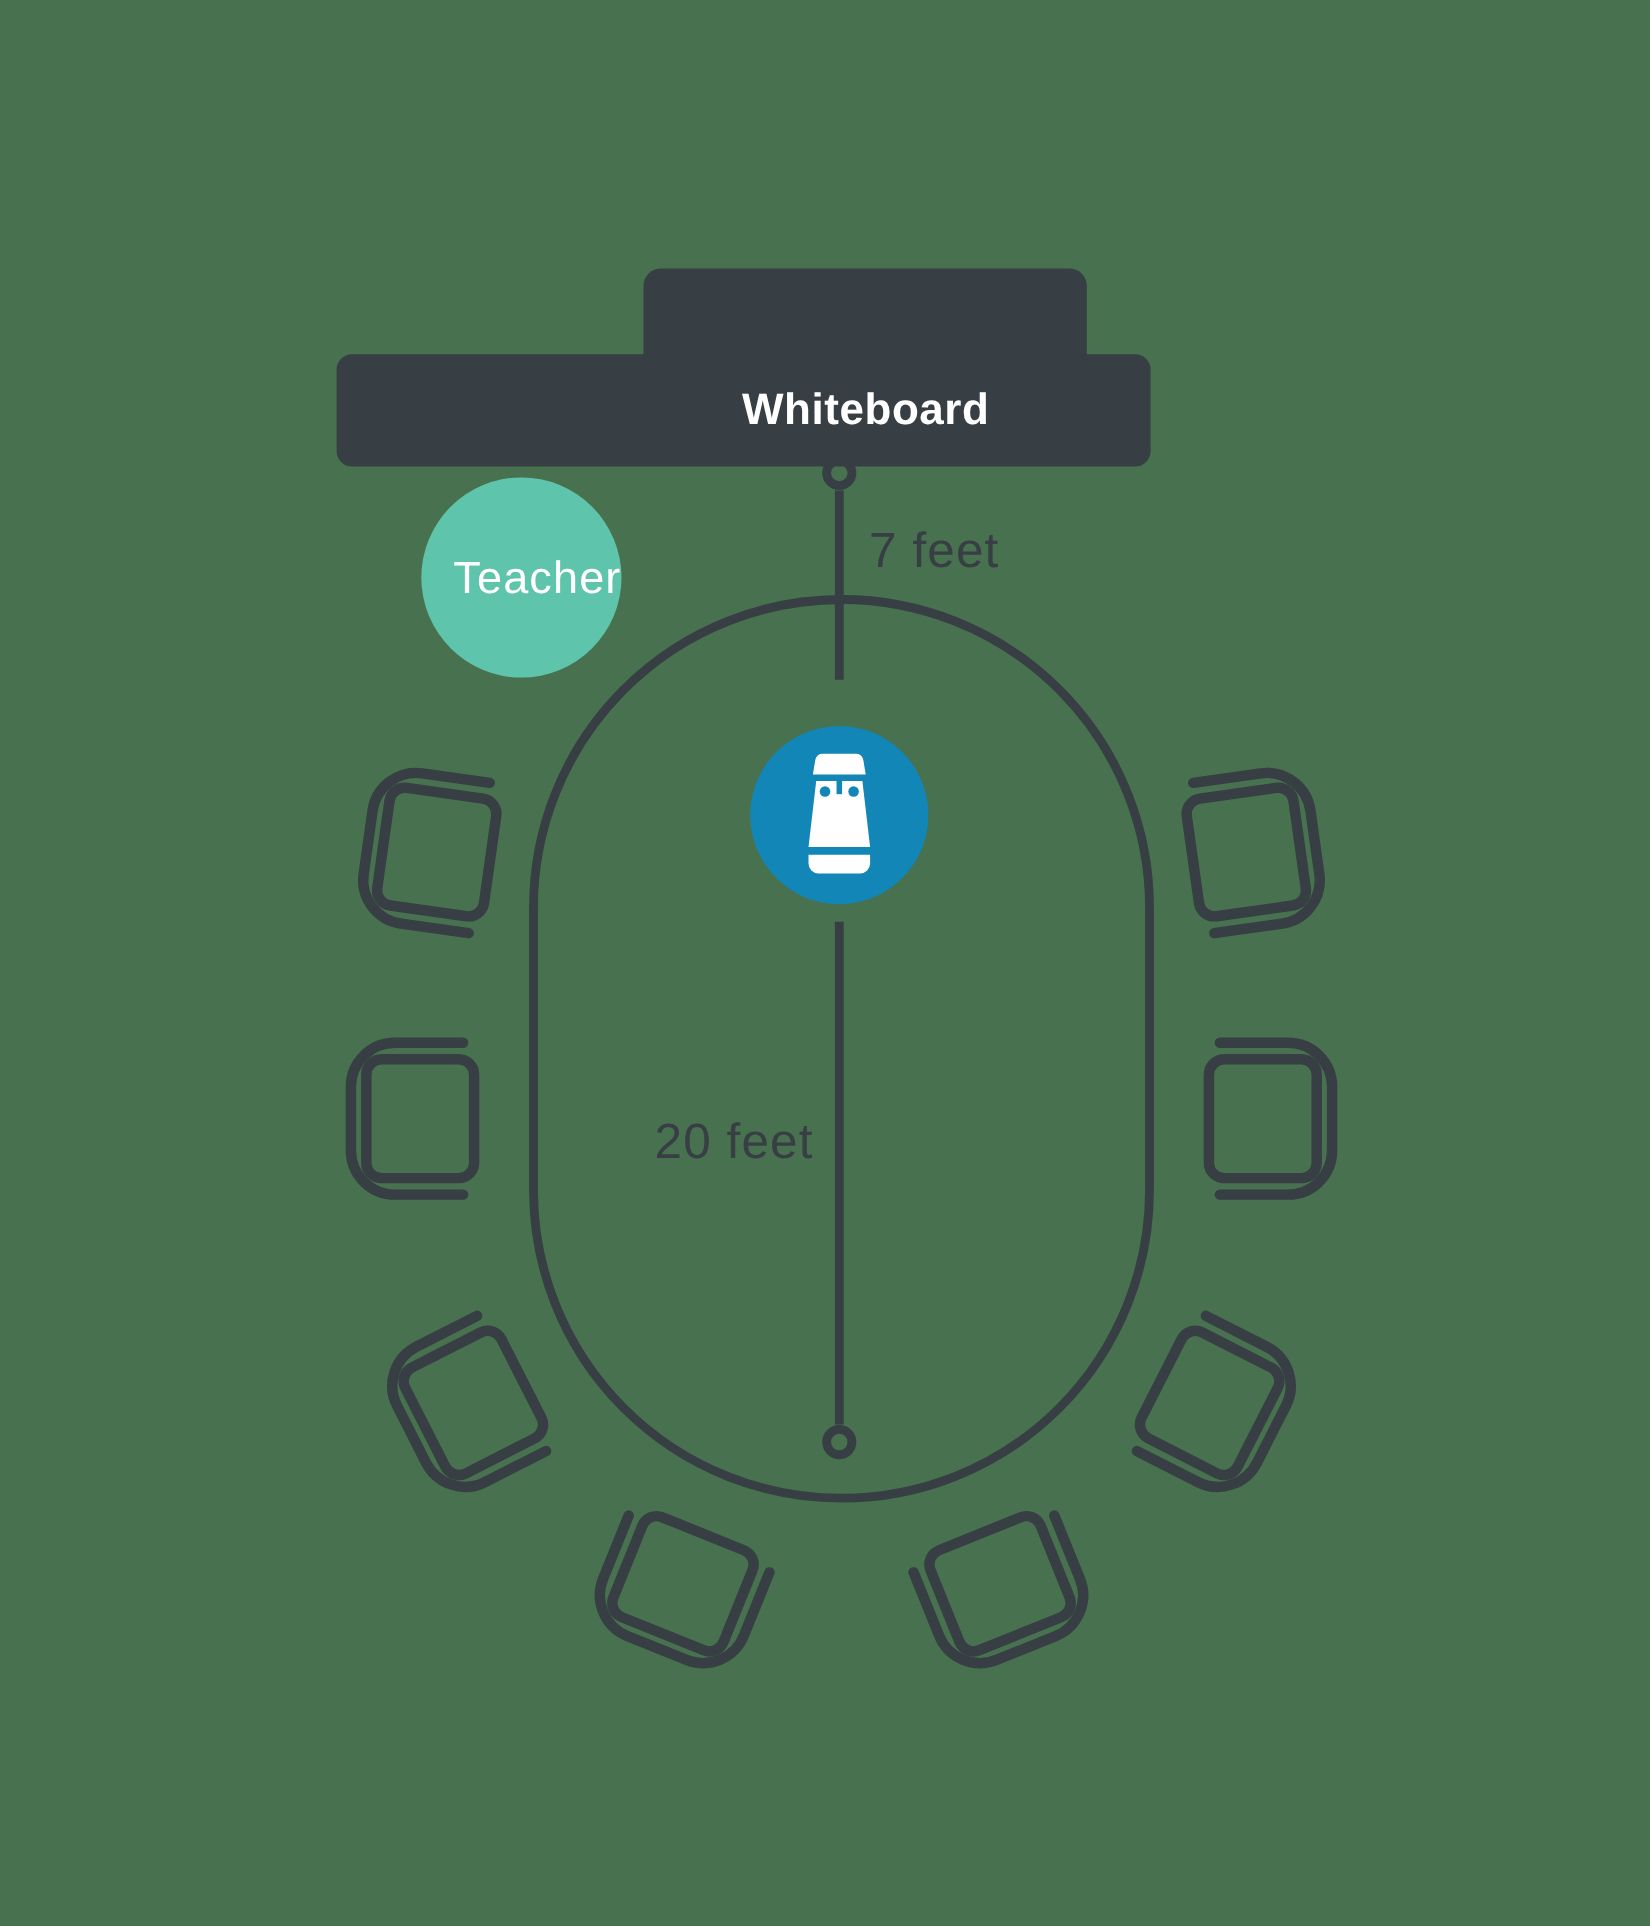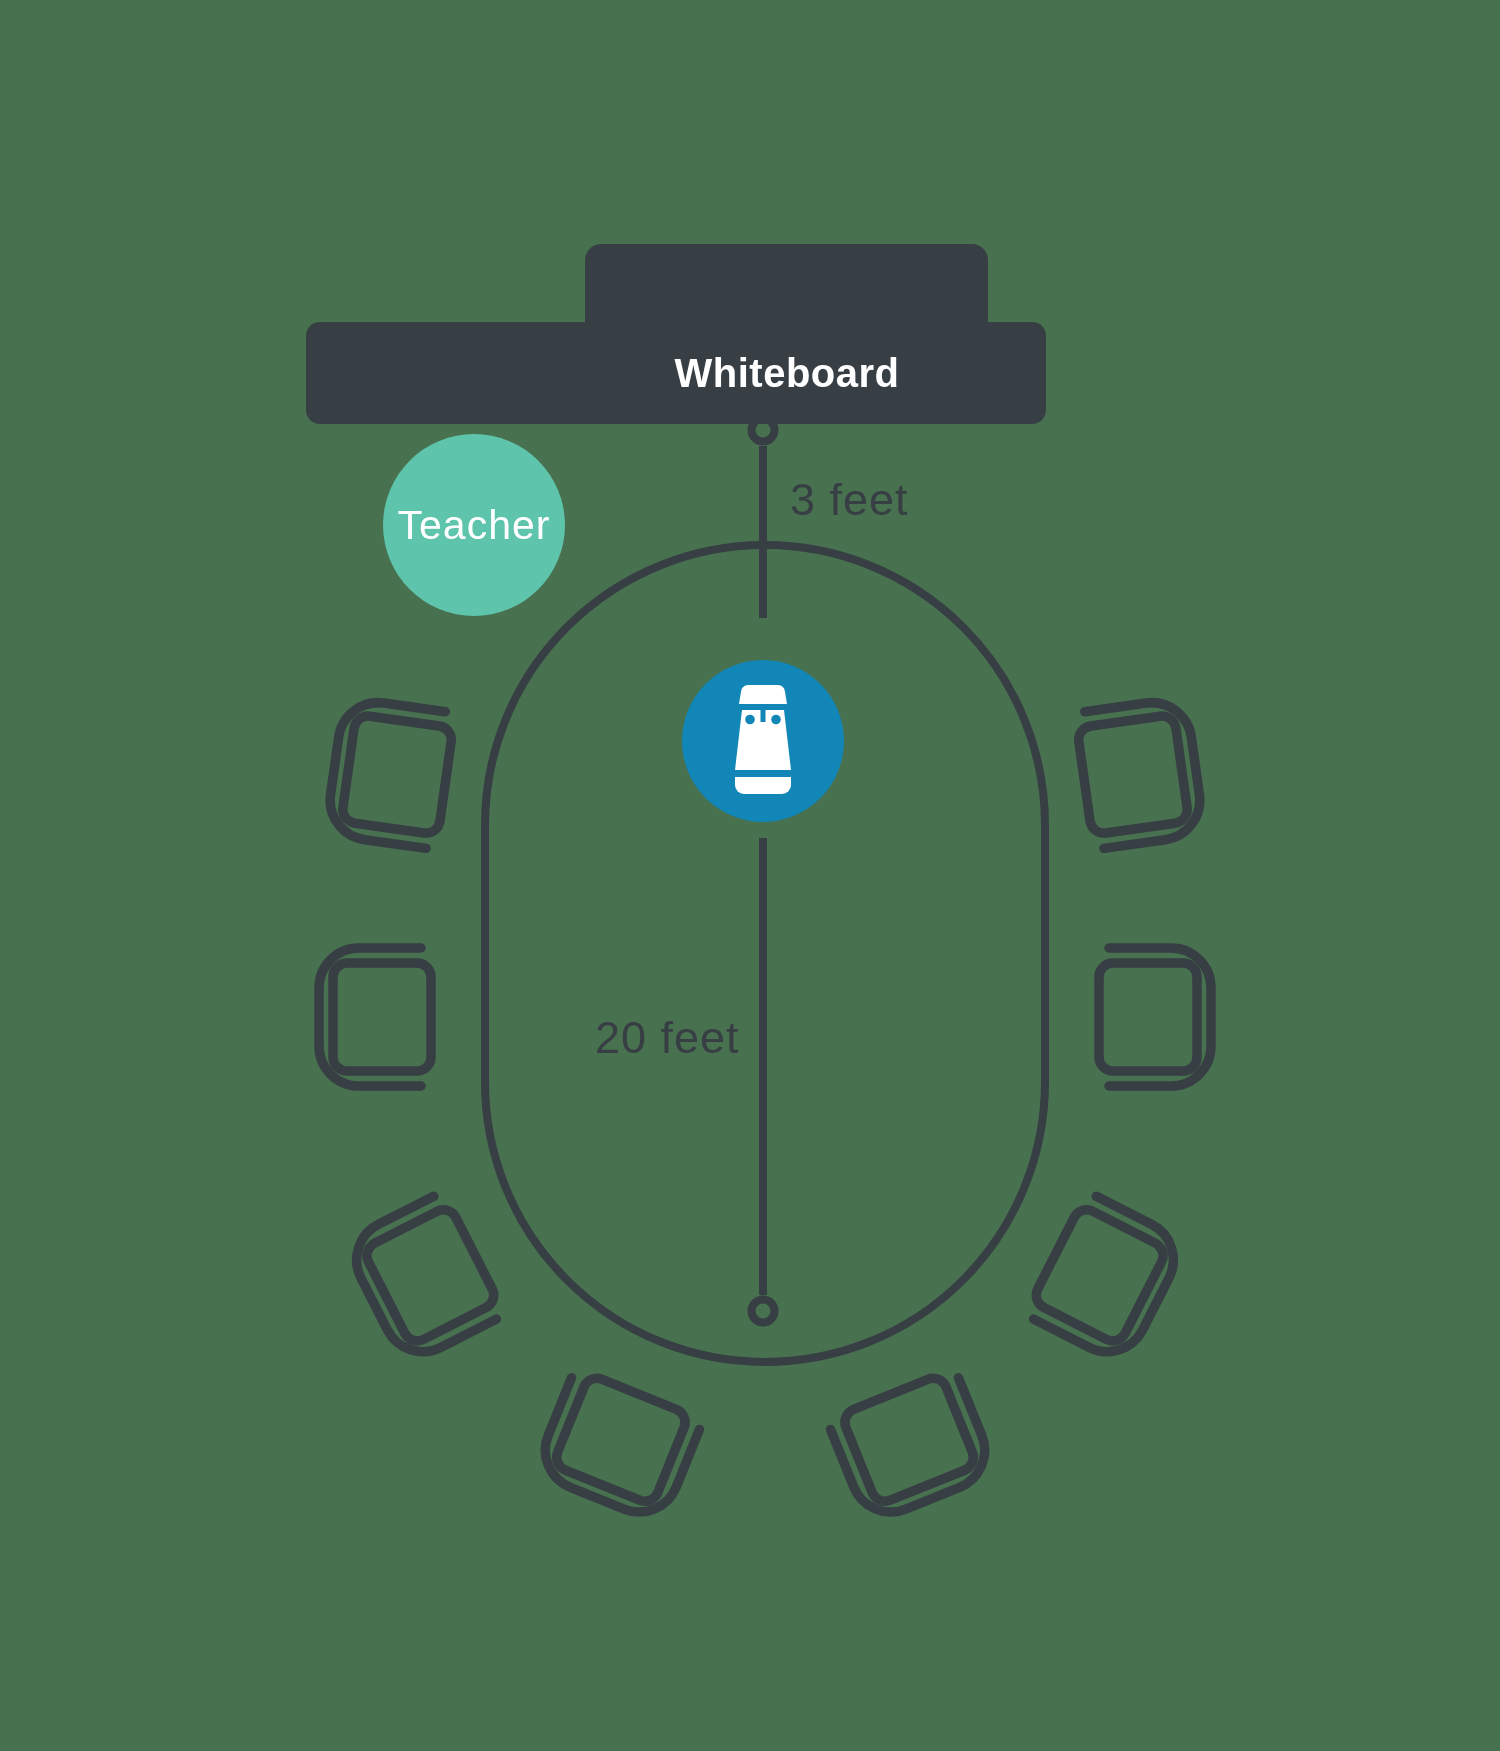--- a/index.html
+++ b/index.html
@@ -30,21 +30,21 @@
   .wb-label{
     position:absolute;left:787px;top:373px;transform:translate(-50%,-50%);
     color:var(--white);font-size:40px;font-weight:600;letter-spacing:0.5px;
     white-space:nowrap;
   }
 
   
   .teacher{
     position:absolute;left:383px;top:434px;width:182px;height:182px;
     background:var(--teal);border-radius:50%;
-    display:flex;align-items:center;justify-content:center;
+    display:flex;align-items:center;justify-content:flex-end;
   }
   .teacher span{
     color:var(--white);font-size:41px;font-weight:300;letter-spacing:1px;
     white-space:nowrap;
   }
 
   
   svg.room{position:absolute;left:0;top:0;width:1500px;height:1751px;}
   .stroke{fill:none;stroke:var(--charcoal);}
   .w8{stroke-width:8px;}
@@ -102,21 +102,21 @@
     <use href="#chair" transform="translate(1130,775) rotate(172)"></use>
   </svg>
 
   <div class="wb-bar"></div>
   <div class="wb-label">Whiteboard</div>
 
   <div class="teacher">
     <span>Teacher</span>
   </div>
 
-  <div class="dist front">3 feet</div>
+  <div class="dist front">7 feet</div>
   <div class="dist length">20 feet</div>
 
   <div class="device">
     <svg viewBox="0 0 58 110">
 
       <path class="owl-white" d="M 14,0 H 44 A 7,7 0 0 1 51,6.8 L 53,19 H 5 L 7,6.8 A 7,7 0 0 1 14,0 Z"></path>
 
       <path class="owl-white" d="M 8,25 H 50 L 57,85 H 1 Z"></path>
 
       <rect class="owl-blue" x="26.5" y="25" width="5" height="12"></rect>

